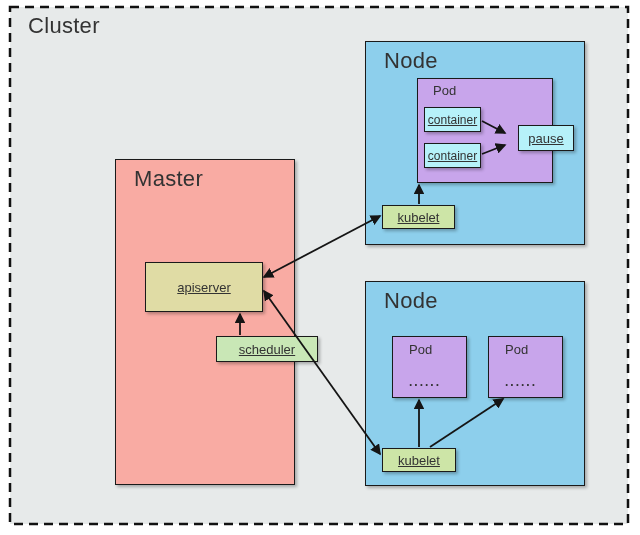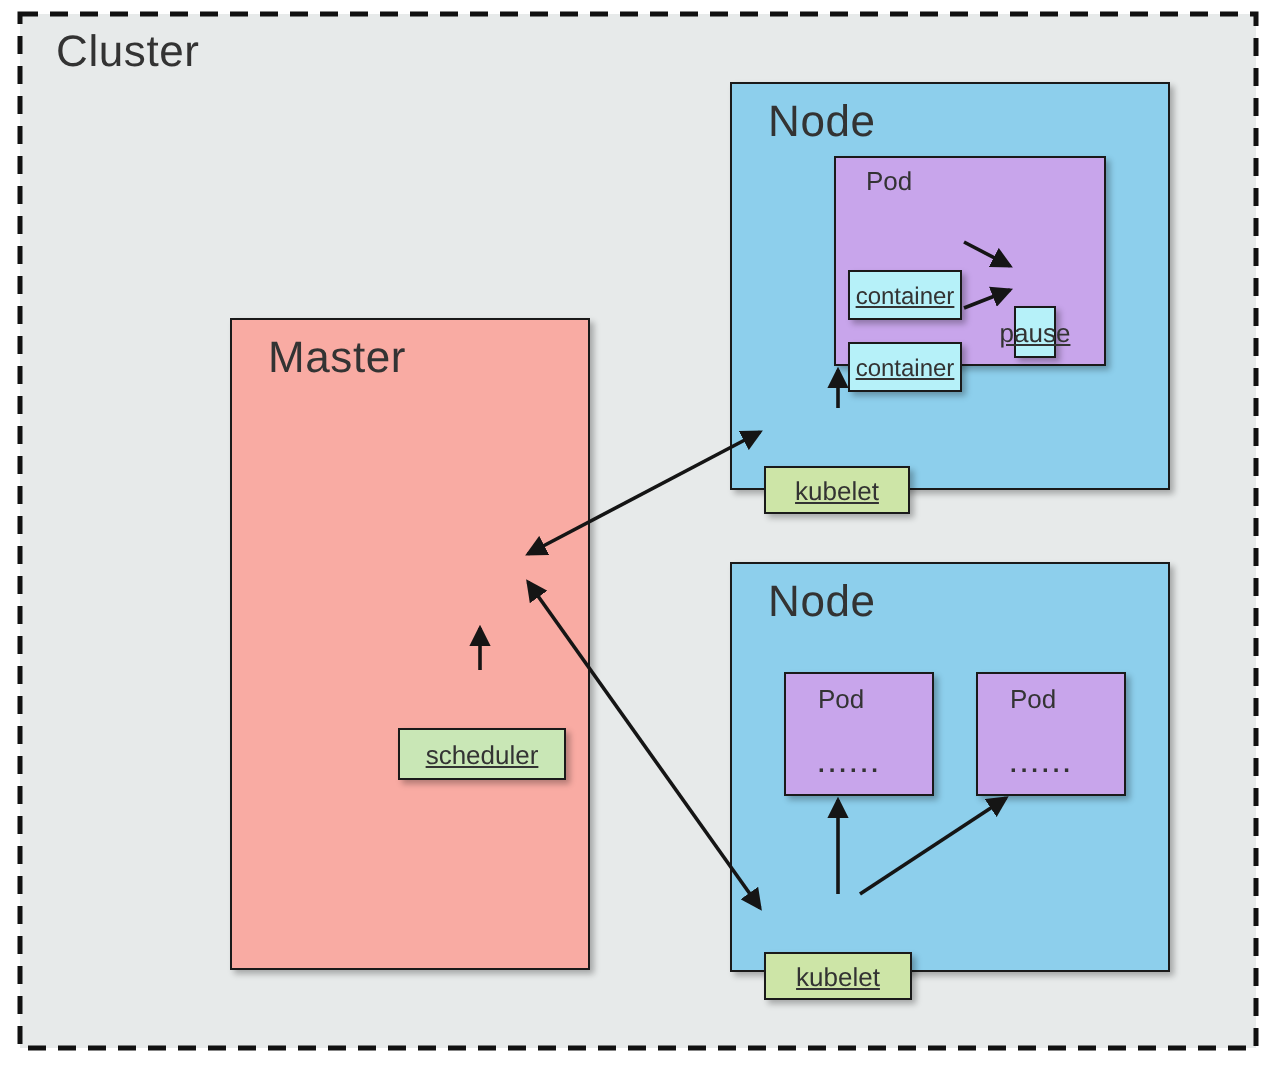--- a/index.html
+++ b/index.html
@@ -15,36 +15,36 @@
     box-sizing:border-box;
   }
   .box {
     position:absolute; box-sizing:border-box;
     border:1.6px solid var(--border, #1a1a1a);
     box-shadow:2px 2px 3px rgba(0,0,0,0.28);
     text-decoration:underline;
   }
   .corner-label { position:absolute; font-size:22px; letter-spacing:0.3px; white-space:nowrap; }
   .small-label  { font-size:13px; white-space:nowrap; }
-  .centered { display:flex; align-items:center; justify-content:center;margin-top:28px; }
+  .centered { display:flex; align-items:center; justify-content:center; }
 
   .master   { left:115px; top:159px; width:180px; height:326px; background:var(--master_bg, #f9aba3); }
   .node-top { left:365px; top:41px;  width:220px; height:204px; background:var(--node_bg, #8dcfec); }
   .node-bot { left:365px; top:281px; width:220px; height:205px; background:var(--node_bg, #8dcfec); }
 
   .pod-top  { left:417px; top:78px;  width:136px; height:105px; background:var(--pod_bg, #c8a5eb); }
   .cont1    { left:424px; top:107px; width:57px;  height:25px;  background:var(--container_bg, #b6f1f9); font-size:12px; }
   .cont2    { left:424px; top:143px; width:57px;  height:25px;  background:var(--container_bg, #b6f1f9); font-size:12px; }
-  .pause    { left:507px; top:125px; width:21px;  height:26px;  background:var(--container_bg, #b6f1f9); font-size:13px; }
+  .pause    { left:518px; top:125px; width:56px;  height:26px;  background:var(--container_bg, #b6f1f9); font-size:13px; }
 
   .kubelet1 { left:382px; top:205px; width:73px;  height:24px;  background:var(--kubelet_bg, #cde5a7); font-size:13px; }
   .kubelet2 { left:382px; top:448px; width:74px;  height:24px;  background:var(--kubelet_bg, #cde5a7); font-size:13px; }
 
   .apiserver { left:145px; top:262px; width:118px; height:50px; background:var(--apiserver_bg, #e0dca5); font-size:13px; }
-  .scheduler { left:199px; top:336px; width:84px;  height:26px; background:var(--scheduler_bg, #c9e7b6); font-size:13px; }
+  .scheduler { left:216px; top:336px; width:102px;  height:26px; background:var(--scheduler_bg, #c9e7b6); font-size:13px; }
 
   .pod-b1 { left:392px; top:336px; width:75px; height:62px; background:var(--pod_bg, #c8a5eb); }
   .pod-b2 { left:488px; top:336px; width:75px; height:62px; background:var(--pod_bg, #c8a5eb); }
   .pod-b .pl   { position:absolute; left:16px; top:5px;  font-size:13px; }
   .pod-b .dots { position:absolute; left:16px; top:38px; font-size:12px; font-weight:bold; letter-spacing:2px; }
 
   .in-top-left-lg { left:18px; top:6px; }
   .pod-top .pl { position:absolute; left:15px; top:4px; font-size:13px; }
 
   .overlay {
@@ -56,20 +56,23 @@
 <body>
 
 <div class="stage">
 
   <div class="cluster">
     <span class="corner-label in-top-left-lg">Cluster</span>
   </div>
 
   <div class="box master">
     <span class="corner-label in-top-left-lg">Master</span>
+  </div>
+  <div class="box apiserver centered">
+    <span class="small-label">apiserver</span>
   </div>
   <div class="box scheduler centered">
     <span class="small-label">scheduler</span>
   </div>
 
   <div class="box node-top">
     <span class="corner-label in-top-left-lg">Node</span>
   </div>
   <div class="box pod-top">
     <span class="pl">Pod</span>

